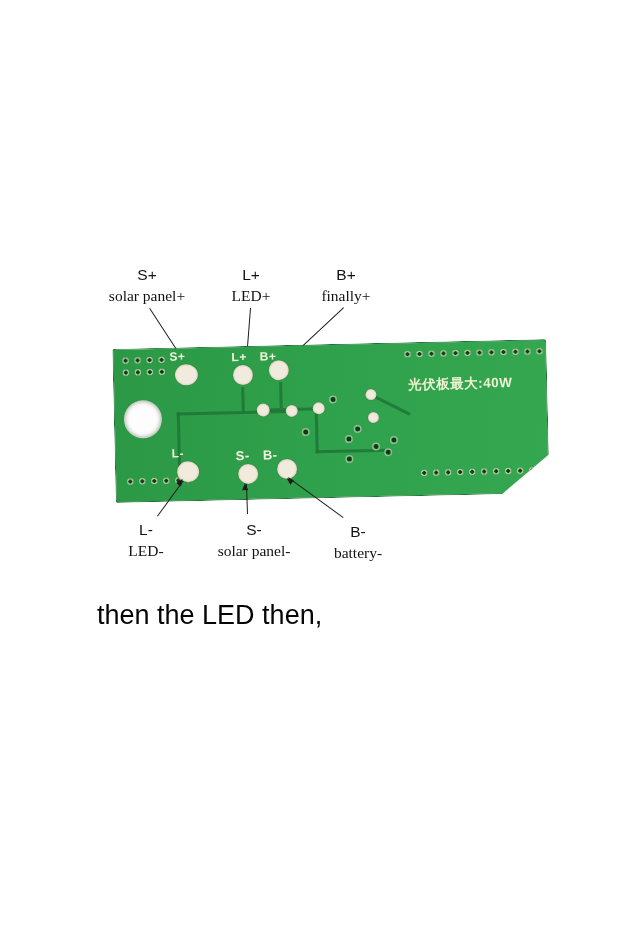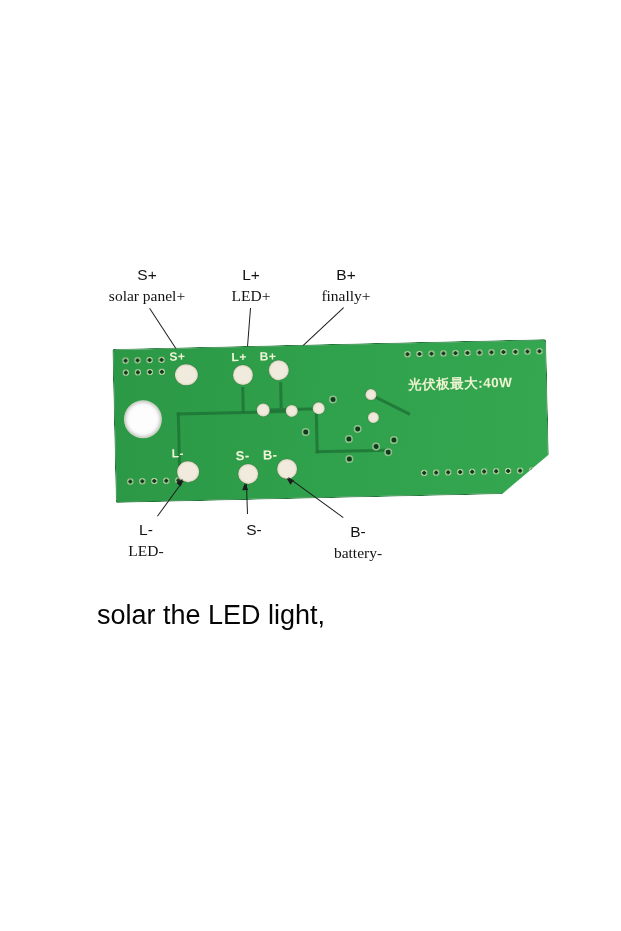--- a/index.html
+++ b/index.html
@@ -118,23 +118,24 @@
   <div class="leader" style="left:157px;top:516px;width:44px;transform:rotate(-54deg);"></div>
   <div class="leader" style="left:247px;top:514px;width:30px;transform:rotate(-92deg);"></div>
   <div class="leader" style="left:343px;top:518px;width:68px;transform:rotate(-144deg);"></div>
 
   <div class="anno" style="left:112px;top:519px;width:68px;">
     <span class="abbr">L-</span>
     <span class="name">LED-</span>
   </div>
   <div class="anno" style="left:198px;top:519px;width:112px;">
     <span class="abbr">S-</span>
+    <span class="name">solar panel-</span>
   </div>
   <div class="anno" style="left:316px;top:521px;width:84px;">
     <span class="abbr">B-</span>
     <span class="name">battery-</span>
   </div>
 
   <div class="instructions">
-    <div>solar the LED light,</div>
+    <div>then the LED then,</div>
   </div>
 
 </div>
 
 </body></html>

